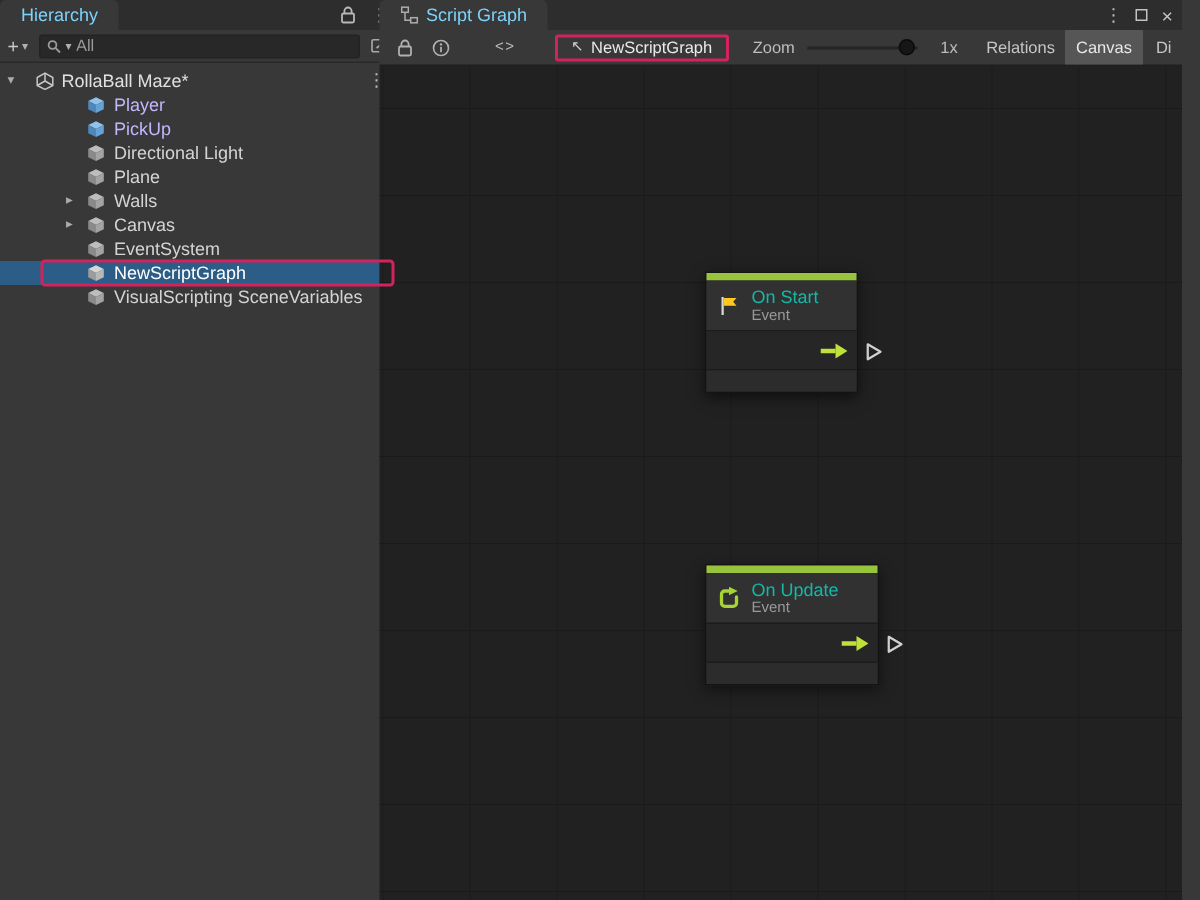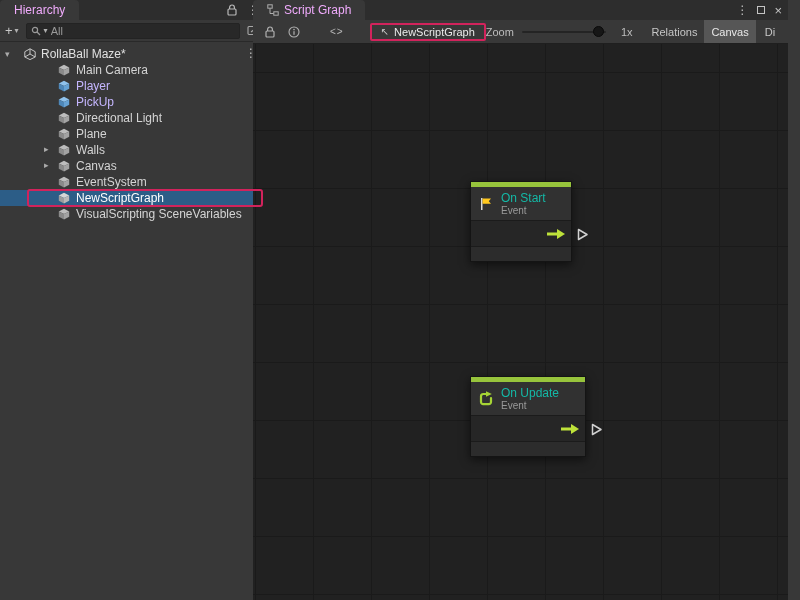--- a/index.html
+++ b/index.html
@@ -4,21 +4,21 @@
 <style>
   * { box-sizing: border-box; margin: 0; padding: 0; }
   html,body { width:800px; height:600px; overflow:hidden; background:#383838;
     font-family:"Liberation Sans","DejaVu Sans",sans-serif; }
   #app { position:relative; width:800px; height:600px; background:#383838; color:#C9C9C9; }
 
   
   .hierarchy { position:absolute; left:0; top:0; width:265px; height:600px; background:#383838; border-right:1px solid #191919; }
   .h-tabstrip { position:relative; height:20px; background:#2D2D2D; }
   .tab { position:absolute; left:0; top:0; height:20px; display:flex; align-items:center; gap:5px;
-         padding:0 14px; background:#383838; color:#f0abfc; font-size:12px; border-radius:4px 4px 0 0; }
+         padding:0 14px; background:#383838; color:#7dd3fc; font-size:12px; border-radius:4px 4px 0 0; }
   .strip-icons { position:absolute; right:5px; top:0; height:20px; display:flex; align-items:center; gap:10px; color:#BDBDBD; }
   .kebab { font-size:12px; color:#BDBDBD; line-height:1; cursor:default; }
 
   .h-toolbar { height:22px; background:#383838; border-bottom:1px solid #292929; display:flex; align-items:center; padding:0 5px; }
   .create-btn { display:flex; align-items:center; color:#C8C8C8; font-size:13px; gap:2px; }
   .caret { font-size:8px; color:#B0B0B0; }
   .search-box { flex:1; margin:0 7px 0 7px; height:16px; background:#282828; border:1px solid #232323; border-radius:2px;
                 display:flex; align-items:center; padding:0 4px; gap:3px; }
   .search-input { flex:1; background:transparent; border:none; outline:none; color:#9A9A9A; font-size:11px;
                   font-family:"Liberation Sans","DejaVu Sans",sans-serif; }
@@ -47,21 +47,21 @@
 
   .g-toolbar { position:relative; height:24px; background:#383838; border-bottom:1px solid #1F1F1F;
                display:flex; align-items:center; font-size:11px; color:#BDBDBD; overflow:hidden; }
   .tbi { display:inline-flex; align-items:center; }
   .lock2 { margin-left:12px; }
   .info2 { margin-left:13px; }
   .code-glyph { margin-left:30px; font-size:10px; letter-spacing:1px; color:#B8B8B8; }
   .graphname-box { margin-left:26px; display:flex; align-items:center; gap:5px; border:2px solid #D2235C;
                    border-radius:2px; padding:1px 9px; color:#EAEAEA; font-size:11px; }
   .cursor-glyph { font-size:10px; color:#CFCFCF; }
-  .zoom-label { }
+  .zoom-label { margin-left:16px; }
   .zoom-slider { position:relative; margin-left:8px; width:84px; height:24px; }
   .zoom-track { position:absolute; left:0; right:0; top:11px; height:2px; background:#242424; border-radius:1px; }
   .zoom-handle { position:absolute; right:2px; top:6px; width:11px; height:11px; border-radius:50%;
                  background:#161616; border:1px solid #0A0A0A; }
   .zoom-value { margin-left:15px; }
   .tb-btn { height:24px; display:flex; align-items:center; padding:0 7px; color:#C6C6C6; }
   .relations { margin-left:12px; }
   .values { background:#565656; color:#E8E8E8; }
   .dim { margin-left:2px; }
 
@@ -137,30 +137,20 @@
         <span class="obj-icon">
           <svg width="12" height="12" viewBox="0 0 12 12">
               <polygon points="6,0.8 11.2,3.7 11.2,9 6,11.6 0.8,9 0.8,3.7" fill="none" stroke="#C6C6C6" stroke-width="1"></polygon>
               <path d="M6 6 L6 0.8 M6 6 L0.8 9 M6 6 L11.2 9" stroke="#C6C6C6" stroke-width="1"></path>
             </svg>
         </span>
         <span class="hlabel">RollaBall Maze*</span>
         <span class="kebab scene-kebab">⋮</span>
       </div>
 
-      <div class="hrow">
-        <span class="obj-icon">
-          <svg width="12" height="12" viewBox="0 0 12 12">
-              <polygon points="6,0.8 11.2,3.4 6,6 0.8,3.4" fill="#BDBDBD"></polygon>
-              <polygon points="0.8,3.4 6,6 6,11.4 0.8,8.8" fill="#8A8A8A"></polygon>
-              <polygon points="11.2,3.4 6,6 6,11.4 11.2,8.8" fill="#A3A3A3"></polygon>
-            </svg>
-        </span>
-        <span class="hlabel">Main Camera</span>
-      </div>
 
       <div class="hrow prefab">
         <span class="obj-icon">
           <svg width="12" height="12" viewBox="0 0 12 12">
               <polygon points="6,0.8 11.2,3.4 6,6 0.8,3.4" fill="#8FC2EC"></polygon>
               <polygon points="0.8,3.4 6,6 6,11.4 0.8,8.8" fill="#4E87B8"></polygon>
               <polygon points="11.2,3.4 6,6 6,11.4 11.2,8.8" fill="#66A2D4"></polygon>
             </svg>
         </span>
         <span class="hlabel">Player</span>

